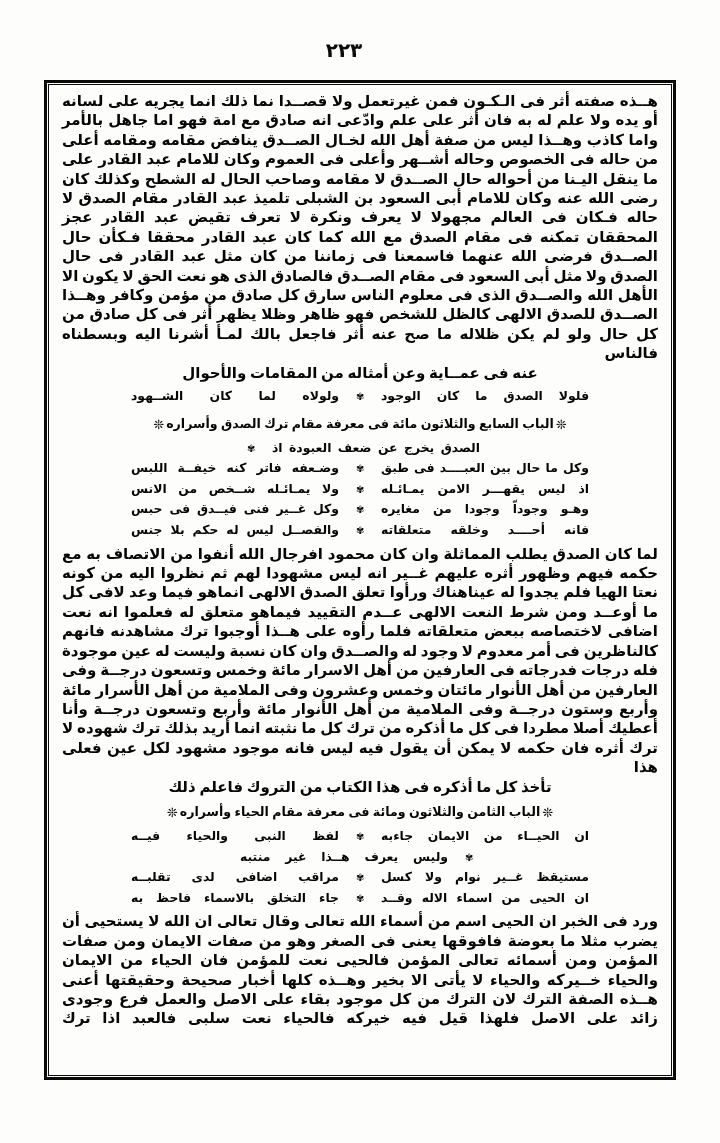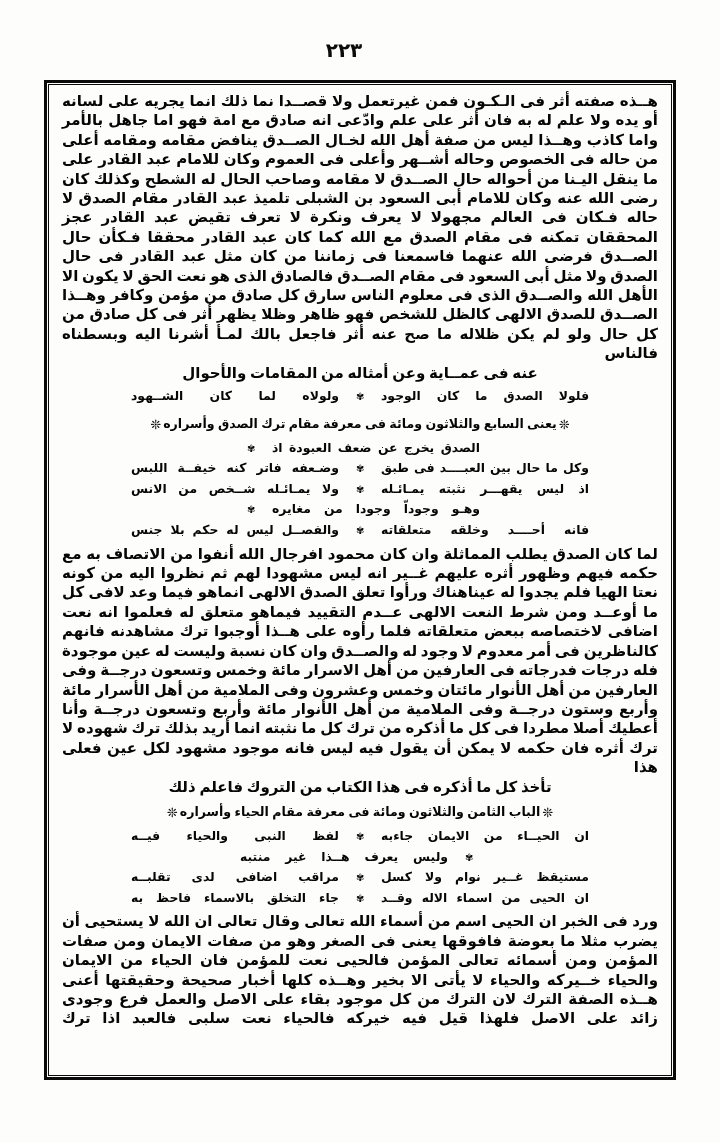--- a/index.html
+++ b/index.html
@@ -161,40 +161,41 @@
     <div class="poem">
       <div class="verse">
         <span class="hemi right">فلولا الصدق ما كان الوجود</span>
         <span class="vsep">✾</span>
         <span class="hemi left">ولولاه لما كان الشــهود</span>
       </div>
     </div>
 
     <div class="spacer-xs"></div>
 
-    <div class="chapter"><span class="orn">❊</span><span>يعنى السابع والثلاثون ومائة فى معرفة مقام ترك الصدق وأسراره</span><span class="orn">❊</span></div>
+    <div class="chapter"><span class="orn">❊</span><span>الباب السابع والثلاثون مائة فى معرفة مقام ترك الصدق وأسراره</span><span class="orn">❊</span></div>
 
     <div class="poem">
       <div class="verse">
         <span class="hemi right">الصدق يخرج عن ضعف العبودة اذ</span>
         <span class="vsep">✾</span>
       </div>
       <div class="verse">
         <span class="hemi right">وكل ما حال بين العبــــد فى طبق</span>
         <span class="vsep">✾</span>
         <span class="hemi left">وضـعفه فاتر كنه خيفــة اللبس</span>
       </div>
       <div class="verse">
-        <span class="hemi right">اذ ليس يقهـــر نثبته يمـائـله</span>
+        <span class="hemi right">اذ ليس يقهـــر الامن يمـائـله</span>
         <span class="vsep">✾</span>
         <span class="hemi left">ولا يمـائـله شــخص من الانس</span>
       </div>
       <div class="verse">
         <span class="hemi right">وهـو وجوداّ وجودا من مغايره</span>
         <span class="vsep">✾</span>
+        <span class="hemi left">وكل غــير فنى فيــدق فى حبس</span>
       </div>
       <div class="verse">
         <span class="hemi right">فانه أحــــد وخلقه متعلقاته</span>
         <span class="vsep">✾</span>
         <span class="hemi left">والفصــل ليس له حكم بلا جنس</span>
       </div>
     </div>
 
     <div class="spacer-xs"></div>
 

